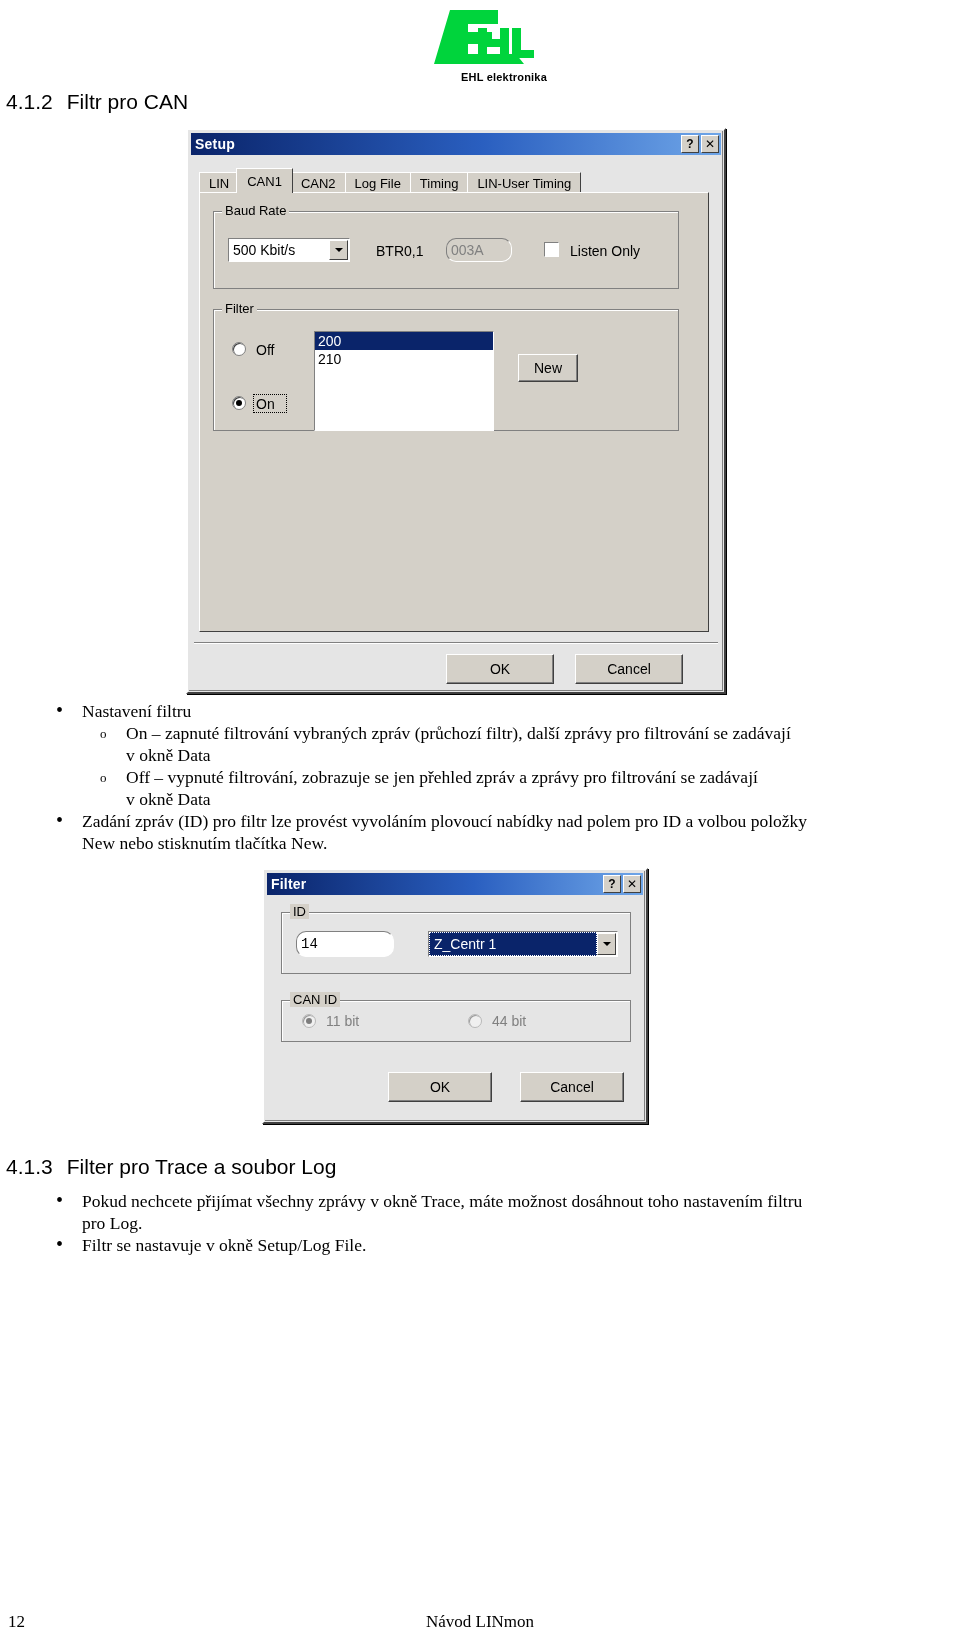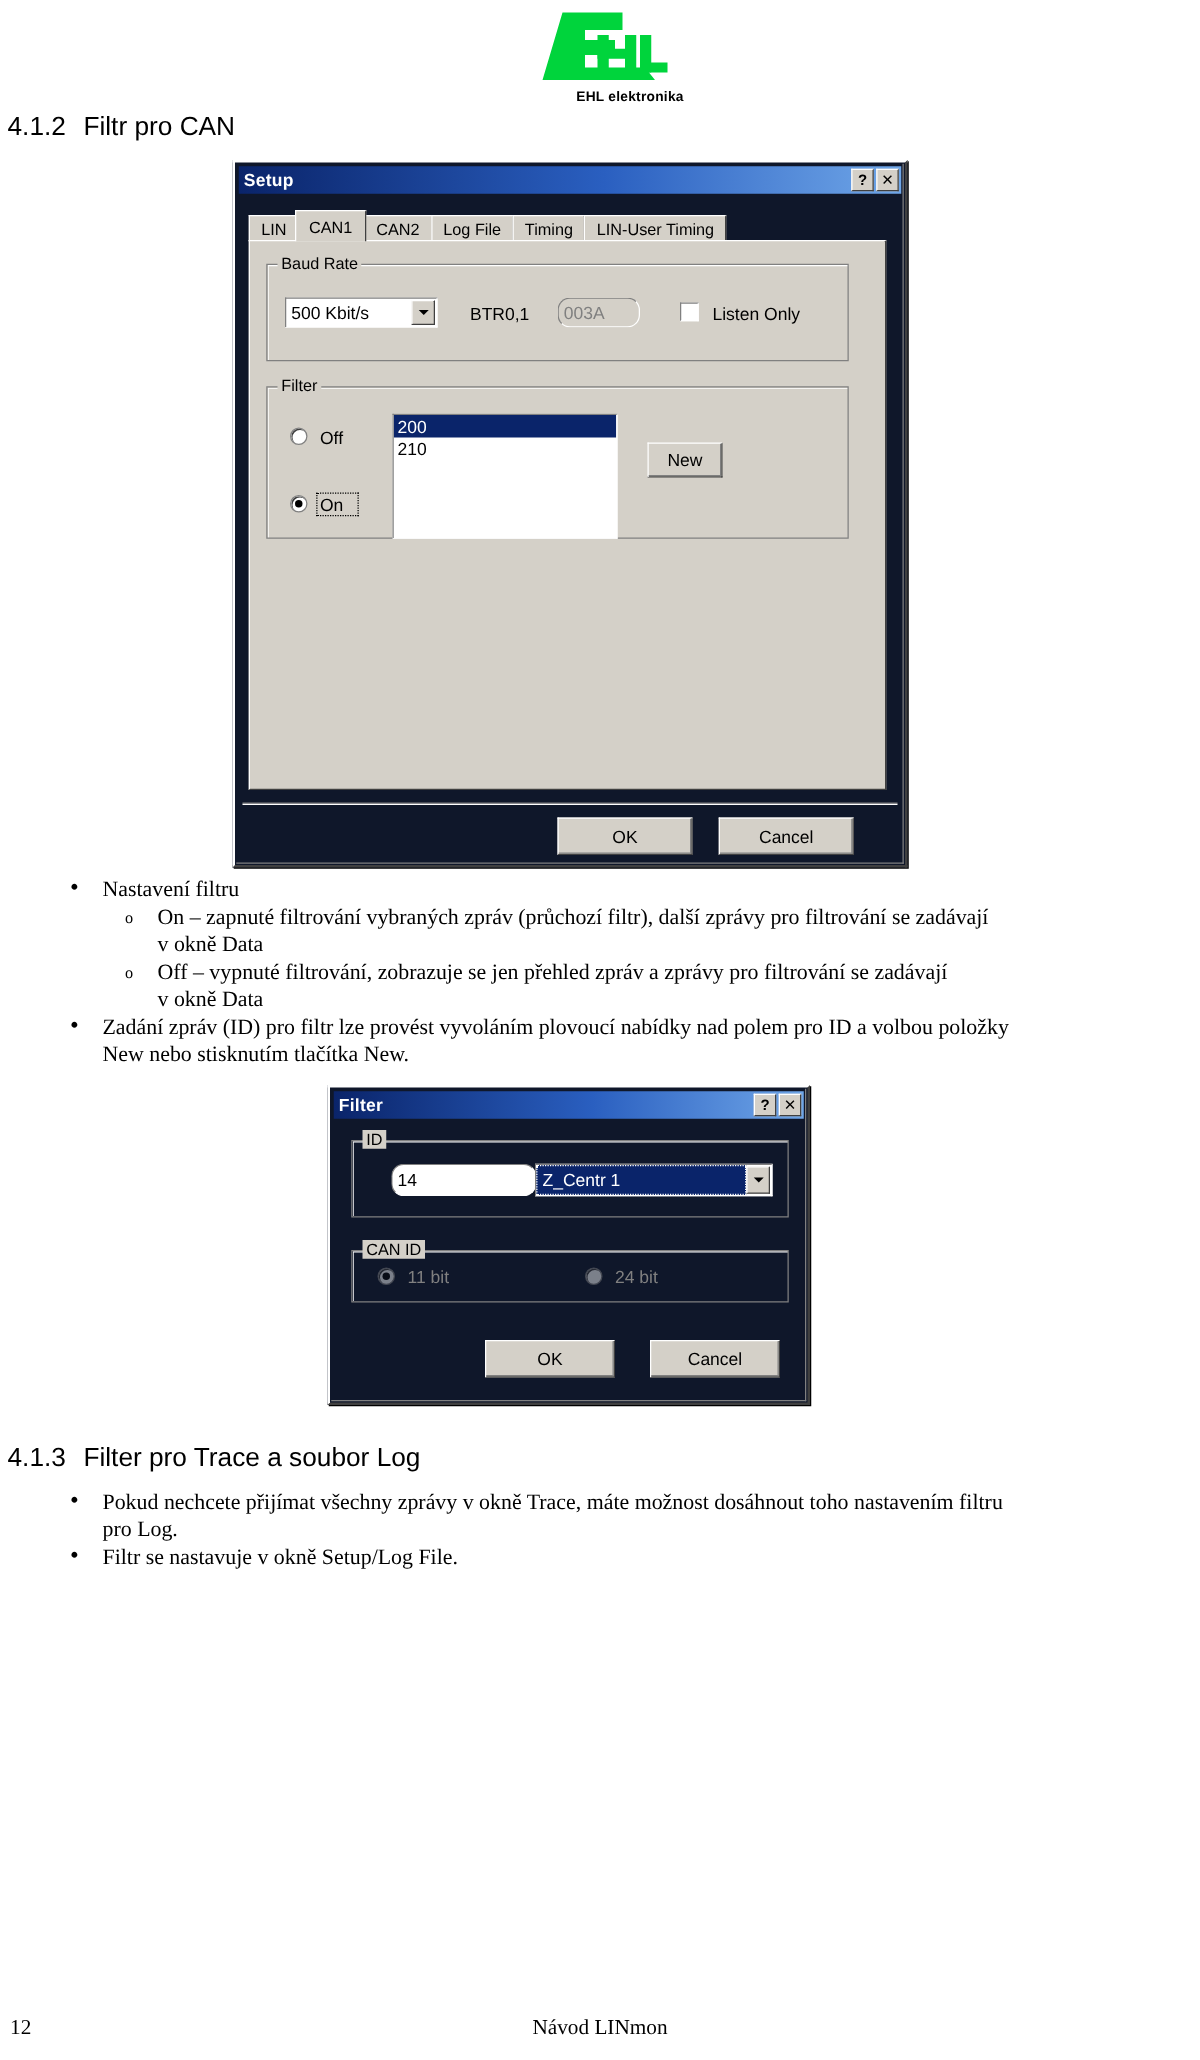--- a/index.html
+++ b/index.html
@@ -70,21 +70,21 @@
   .lvl1 { padding-left: 26px; }
   .lvl1 > .txt { padding-left: 0; }
   .lvl2 { padding-left: 70px; }
   .lvl2 > .mark { left: 44px; font-size: 13px; line-height: 24px; }
 
   .dot-mark { font-size: 20px; line-height: 20px; }
 
   
   .win {
     position: absolute;
-    background: #0f172a;
+    background: #e5e5e5;
     border-top: 2px solid #ffffff;
     border-left: 2px solid #ffffff;
     border-right: 2px solid #404040;
     border-bottom: 2px solid #404040;
     box-shadow: 1px 1px 0 0 #000000;
     font-family: "Liberation Sans", "DejaVu Sans", sans-serif;
     box-sizing: border-box;
   }
   .win-inner-edge {
     position: absolute;
@@ -497,38 +497,38 @@
 
   <div class="titlebar">
     <div class="title-text">Filter</div>
     <div class="tbtn">?</div>
     <div class="tbtn">✕</div>
   </div>
 
   <div class="groupbox" style="left:17px; top:42px; width:350px; height:62px;">
     <div class="group-title">ID</div>
 
-    <div class="txtfield" style="left:31px; top:18px; width:116px; height:26px;">14</div>
+    <div class="txtfield" style="left:14px; top:18px; width:98px; height:26px;font-family:Liberation Mono, monospace;">14</div>
 
     <div class="combo" style="left:146px; top:18px; width:190px; height:26px;">
       <div class="val sel">Z_Centr 1</div>
       <div class="arrowbtn">
           <i></i>
         </div>
     </div>
   </div>
 
   <div class="groupbox" style="left:17px; top:130px; width:350px; height:42px;">
     <div class="group-title">CAN ID</div>
 
     <div class="radio on" style="left:20px; top:13px; opacity:0.45;"></div>
     <div class="lbl" style="left:44px; top:12px; color:#808080;">11 bit</div>
 
     <div class="radio" style="left:186px; top:13px; opacity:0.45;"></div>
-    <div class="lbl" style="left:210px; top:12px; color:#808080;">24 bit</div>
+    <div class="lbl" style="left:210px; top:12px; color:#808080;">44 bit</div>
   </div>
 
   <div class="btn" style="left:124px; top:202px; width:104px; height:30px;">
     <span class="ie"></span>
     <span>OK</span>
   </div>
   <div class="btn" style="left:256px; top:202px; width:104px; height:30px;">
     <span class="ie"></span>
     <span>Cancel</span>
   </div>

